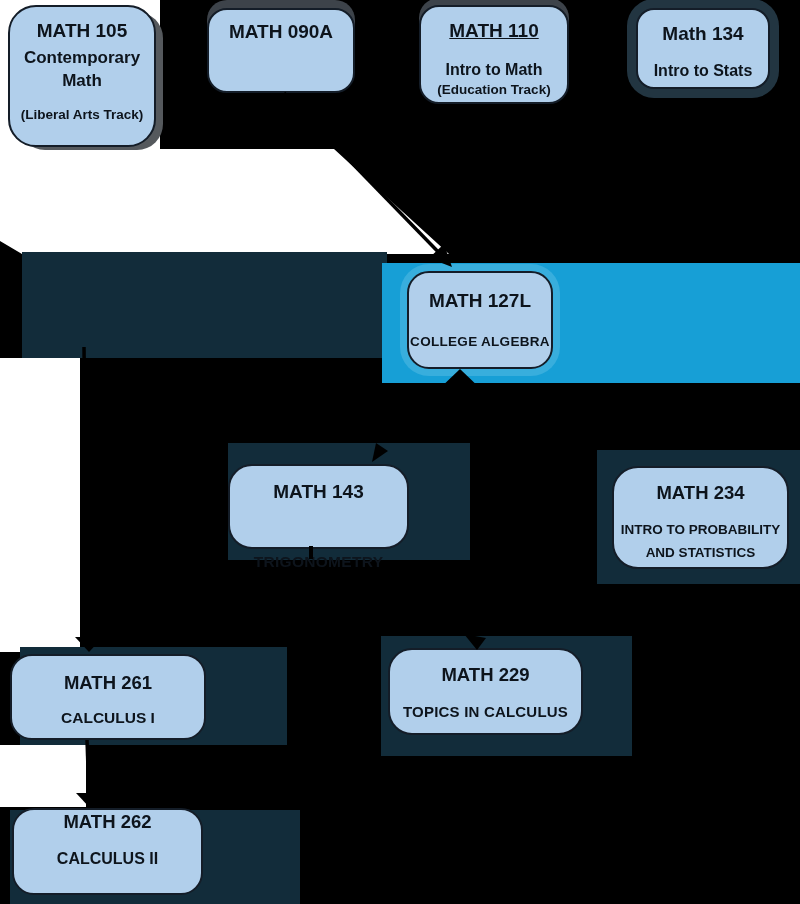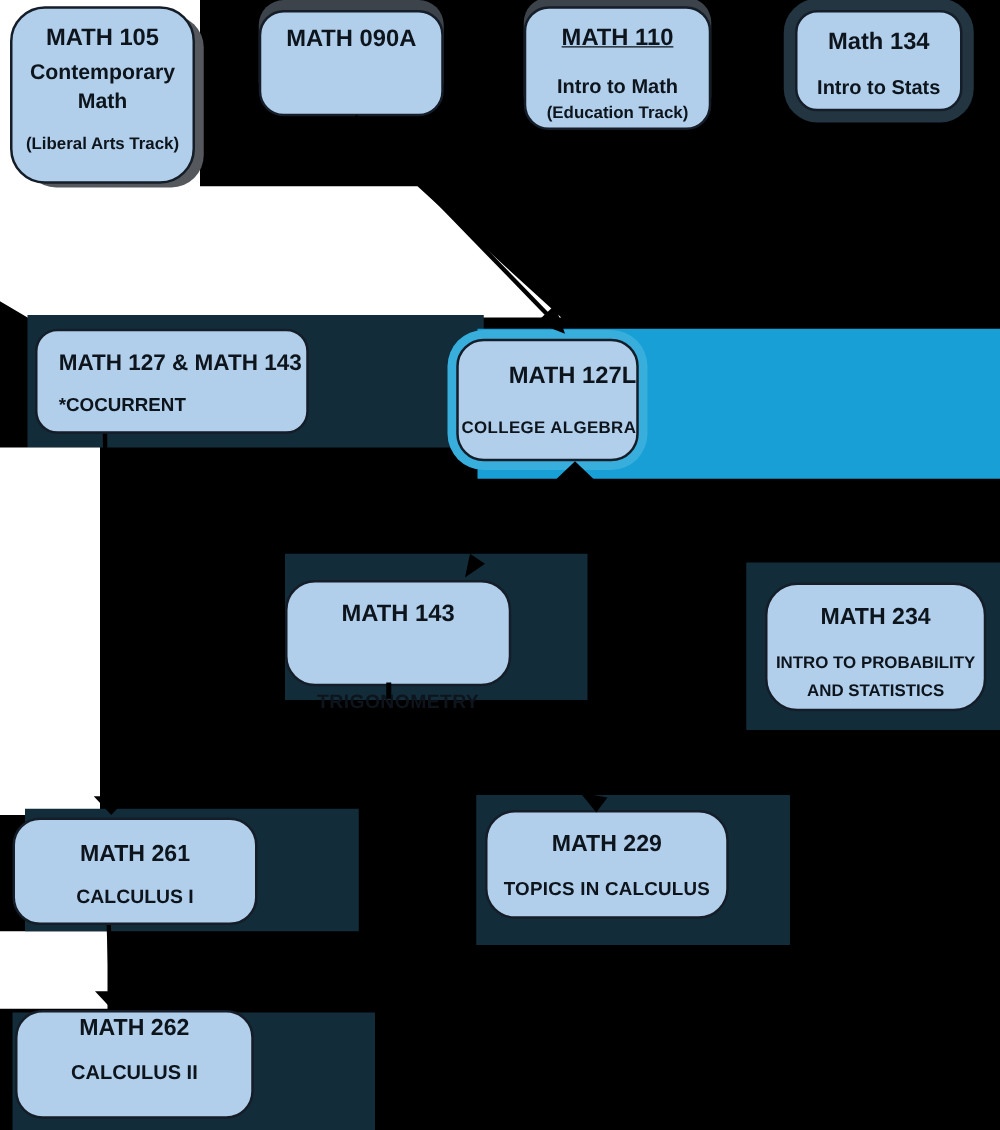--- a/index.html
+++ b/index.html
@@ -53,26 +53,22 @@
     <span class="nl" style="font-size:19px;text-decoration:underline;">MATH 110</span>
     <span class="nl" style="font-size:16px;margin-top:16px;">Intro to Math</span>
     <span class="nl" style="font-size:13.5px;margin-top:1px;">(Education Track)</span>
   </div>
 
   <div class="node" style="left:636px;top:8px;width:134px;height:81px;border-radius:18px;padding-top:12px;box-shadow:0 0 0 9px #223541;">
     <span class="nl" style="font-size:19px;">Math 134</span>
     <span class="nl" style="font-size:16px;margin-top:14px;">Intro to Stats</span>
   </div>
 
-  <div class="node left-align" style="left:28px;top:263px;width:219px;height:84px;border-radius:18px;padding:14px 0 0 17px;">
-    <span class="nl" style="font-size:18px;">MATH 127 &amp; MATH 143</span>
-    <span class="nl" style="font-size:15px;margin-top:13px;">*COCURRENT</span>
-  </div>
 
-  <div class="node" style="left:365px;top:271px;width:146px;height:98px;border-radius:22px;padding-top:16px;box-shadow:0 0 0 7px #38aedd;align-items:flex-end;">
+  <div class="node" style="left:407px;top:271px;width:146px;height:98px;border-radius:22px;padding-top:16px;box-shadow:0 0 0 7px #38aedd;">
     <span class="nl" style="font-size:19px;">MATH 127L</span>
     <span class="nl" style="font-size:13.5px;margin-top:19px;letter-spacing:.3px;">COLLEGE ALGEBRA</span>
   </div>
 
   <div class="node" style="left:228px;top:464px;width:181px;height:85px;border-radius:24px;padding-top:14px;gap:32px;">
     <span class="nl" style="font-size:19px;">MATH 143</span>
     <span class="nl" style="font-size:15.5px;margin-top:15px;letter-spacing:.3px;">TRIGONOMETRY</span>
   </div>
 
   <div class="node" style="left:612px;top:466px;width:177px;height:103px;border-radius:26px;padding-top:13px;">

